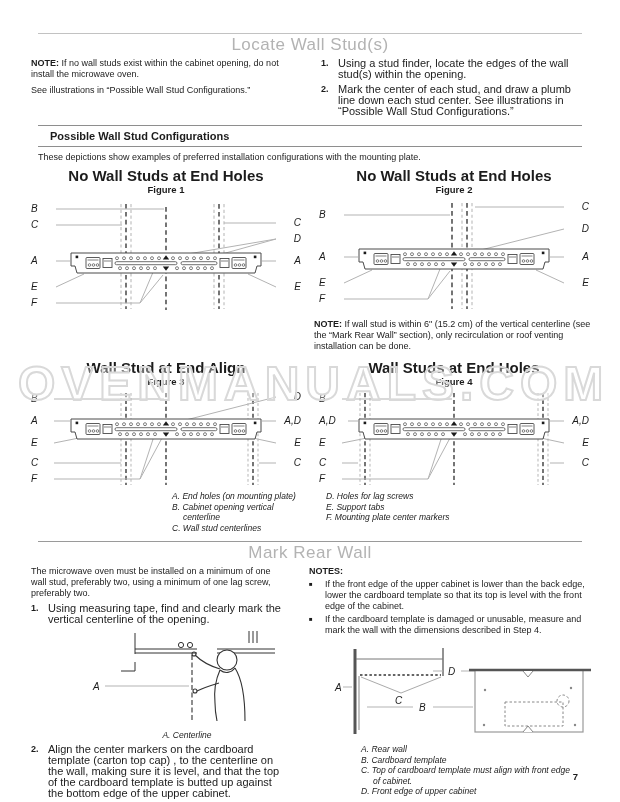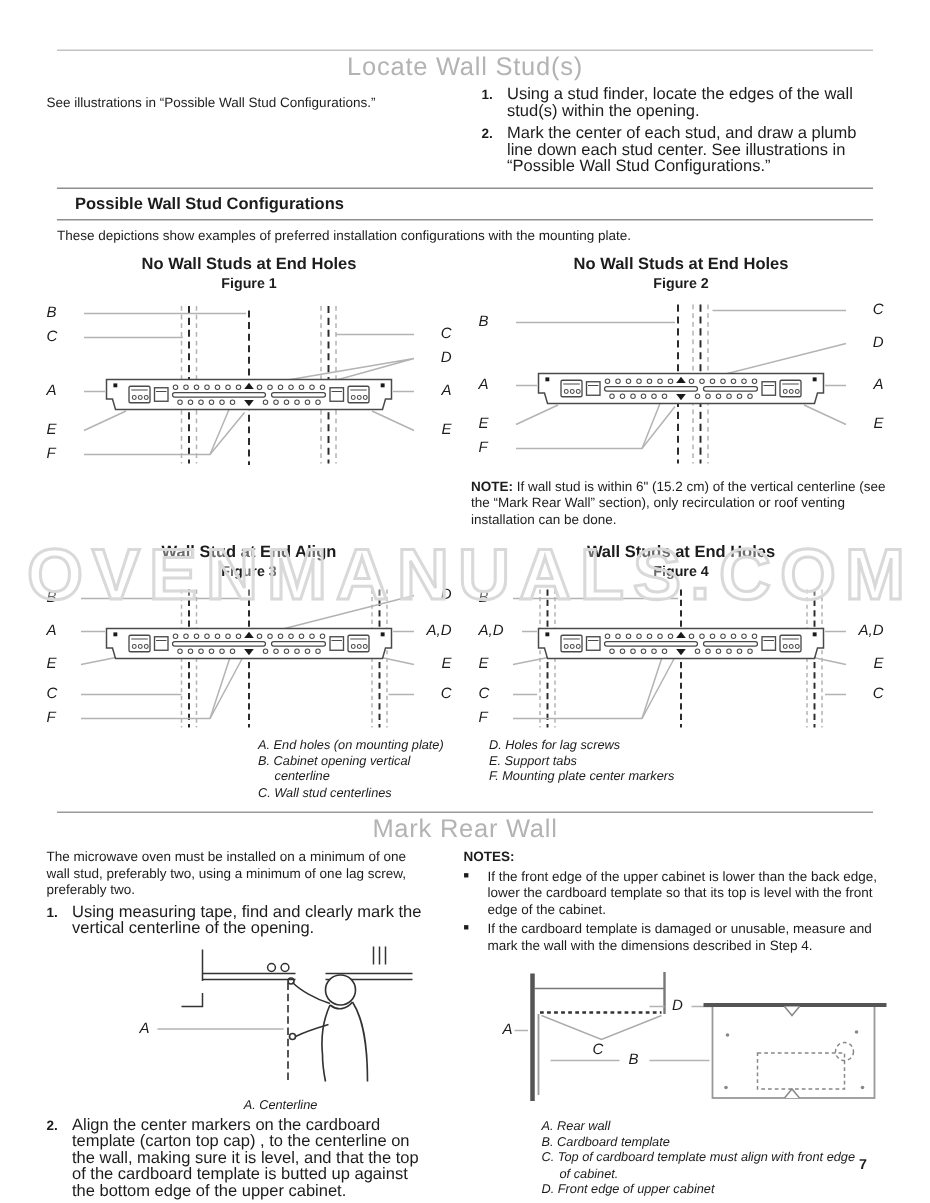--- a/index.html
+++ b/index.html
@@ -13,21 +13,21 @@
   .mt5{margin-top:5px;} .mt6{margin-top:6px;}
   b{font-weight:bold;}
   .step{display:flex;margin-top:4px;}
   .step-num{flex:0 0 17px;font-weight:bold;font-size:9px;line-height:11px;}
   .step-text{flex:1;font-size:11px;line-height:11px;}
   .section-bar{margin:8px 38px 0;border-top:1px solid #8e8e8e;border-bottom:1px solid #8e8e8e;
                padding:4px 0 4px 12px;font-size:11px;font-weight:bold;}
   .intro-line{margin:5px 38px 0;font-size:9px;line-height:11px;}
   .fig-grid{display:grid;grid-template-columns:280px 280px;column-gap:8px;row-gap:10px;margin:7px 26px 0;}
   .fig-cell{width:280px;}
-  .fig-title{text-align:center;font-size:11px;font-weight:bold;line-height:12px;}
+  .fig-title{text-align:center;font-size:15px;font-weight:bold;line-height:12px;}
   .fig-cap{text-align:center;font-size:9.5px;font-weight:bold;line-height:11px;margin-top:2px;}
   .fig-box{position:relative;width:280px;margin-top:2px;}
   .fig-box svg{display:block;}
   .fl,.frr{position:absolute;font-style:italic;font-size:10px;line-height:10px;transform:translateY(-50%);white-space:nowrap;}
   .fl{left:5px;} .frr{right:5px;}
   .fig-note{margin-top:4px;font-size:9px;line-height:11px;}
   .legend-row{display:flex;gap:28px;margin:2px 0 0 172px;}
   .leg-col{font-style:italic;font-size:8.5px;line-height:10.5px;}
   .leg-col.c1{width:126px;}
   .leg-item{padding-left:11px;text-indent:-11px;}
@@ -116,20 +116,21 @@
 
 <div class="page">
 
   <div class="watermark">OVENMANUALS.COM</div>
 
   <div class="rule-top"></div>
   <div class="ghost-title">Locate Wall Stud(s)</div>
 
   <div class="two-col">
     <div class="col">
+      <p class="body-txt" style="margin:0"><b>NOTE:</b><span> If no wall studs exist within the cabinet opening, do not install the microwave oven.</span></p>
       <p class="body-txt mt5" style="margin:5px 0 0">See illustrations in “Possible Wall Stud Configurations.”</p>
     </div>
     <div class="col">
       <div class="step" style="margin-top:0">
         <span class="step-num">1.</span>
         <span class="step-text">Using a stud finder, locate the edges of the wall stud(s) within the opening.</span>
       </div>
       <div class="step">
         <span class="step-num">2.</span>
         <span class="step-text">Mark the center of each stud, and draw a plumb line down each stud center. See illustrations in “Possible Wall Stud Configurations.”</span>

